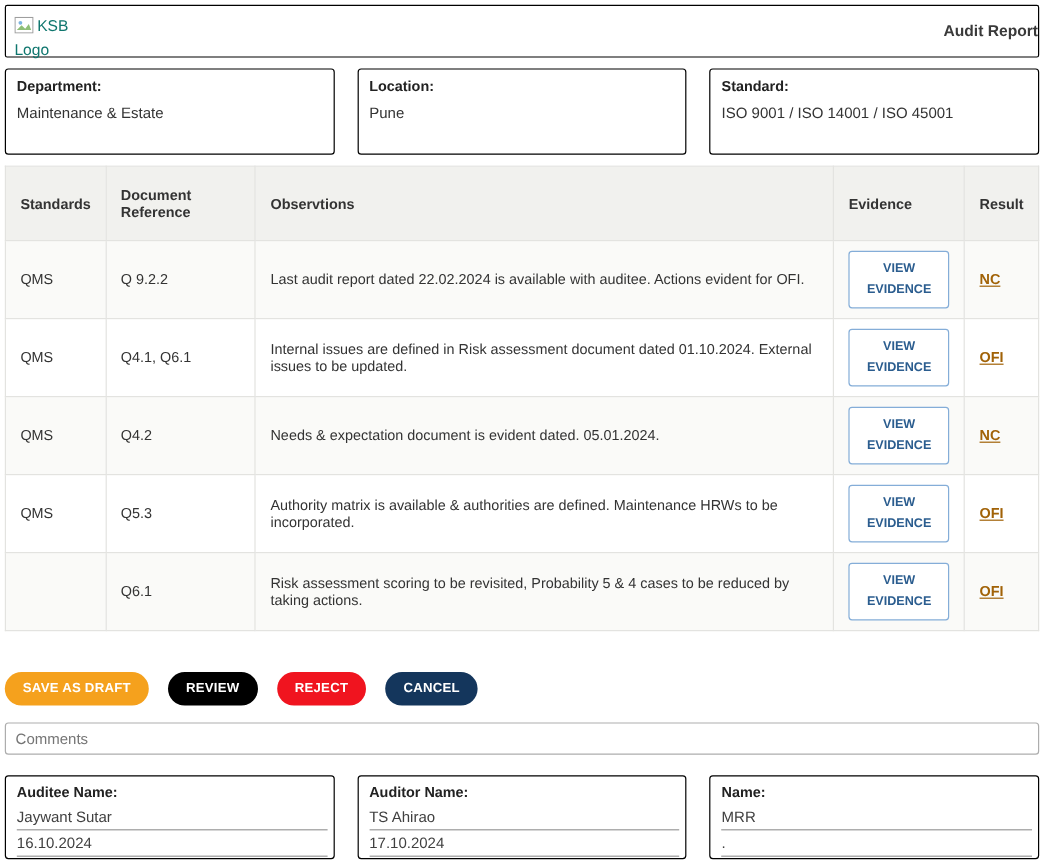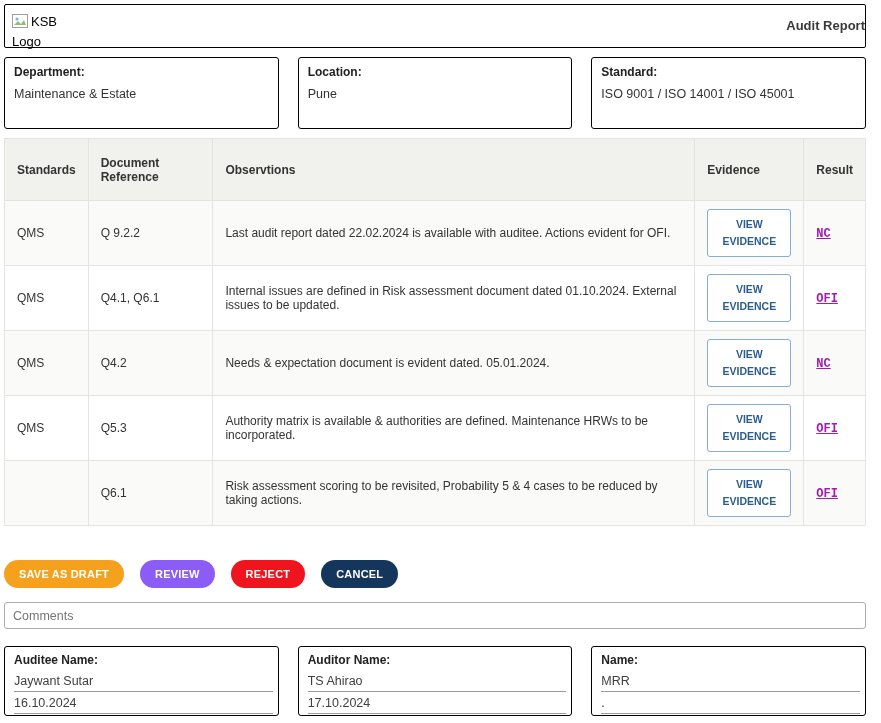--- a/index.html
+++ b/index.html
@@ -19,21 +19,21 @@
     border-radius: 2px;
     height: 44px;
     margin-bottom: 9px;
   }
   .logo-alt {
     position: absolute;
     left: 7px;
     top: 7px;
     width: 52px;
     font-size: 13px;
-    color: #000000;
+    color: #0f766e;
     line-height: 1.55;
     z-index: 2;
   }
   .logo-alt svg { vertical-align: -2px; margin-right: 3px; }
   .header-title {
     position: absolute;
     left: 0; right: 0; top: 13px;
     text-align: right;
     font-weight: bold;
     font-size: 13px;
@@ -84,25 +84,24 @@
     border-radius: 3px;
     color: #2b5d8f;
     font-weight: bold;
     font-size: 10.5px;
     line-height: 1.6;
     text-align: center;
     font-family: inherit;
     cursor: pointer;
   }
   .result-link {
-    color: #a21caf;
+    color: #a16207;
     font-weight: bold;
     text-decoration: underline;
     cursor: pointer;
-    font-family: Liberation Mono, monospace;
   }
 
   
   .actions-row { display: flex; align-items: center; margin-bottom: 14px; }
   .action-btn {
     border: none;
     border-radius: 14px;
     color: #fff;
     font-weight: bold;
     font-size: 11px;
@@ -247,21 +246,21 @@
             <button class="evidence-btn">VIEW EVIDENCE</button>
           </td>
         <td><a class="result-link">OFI</a></td>
       </tr>
     </tbody>
   </table>
 
   
   <div class="actions-row">
     <button class="action-btn" style="background-color: rgb(245, 161, 29);">SAVE AS DRAFT</button>
-    <button class="action-btn" style="background-color: #8b5cf6;">REVIEW</button>
+    <button class="action-btn" style="background-color: #000000;">REVIEW</button>
     <button class="action-btn" style="background-color: rgb(240, 20, 31);">REJECT</button>
     <button class="action-btn" style="background-color: rgb(20, 54, 92);">CANCEL</button>
   </div>
 
   
   <input type="text" class="comments-input" placeholder="Comments" style="">
 
   
   <div class="signoff-row">
     <div class="signoff-box">

